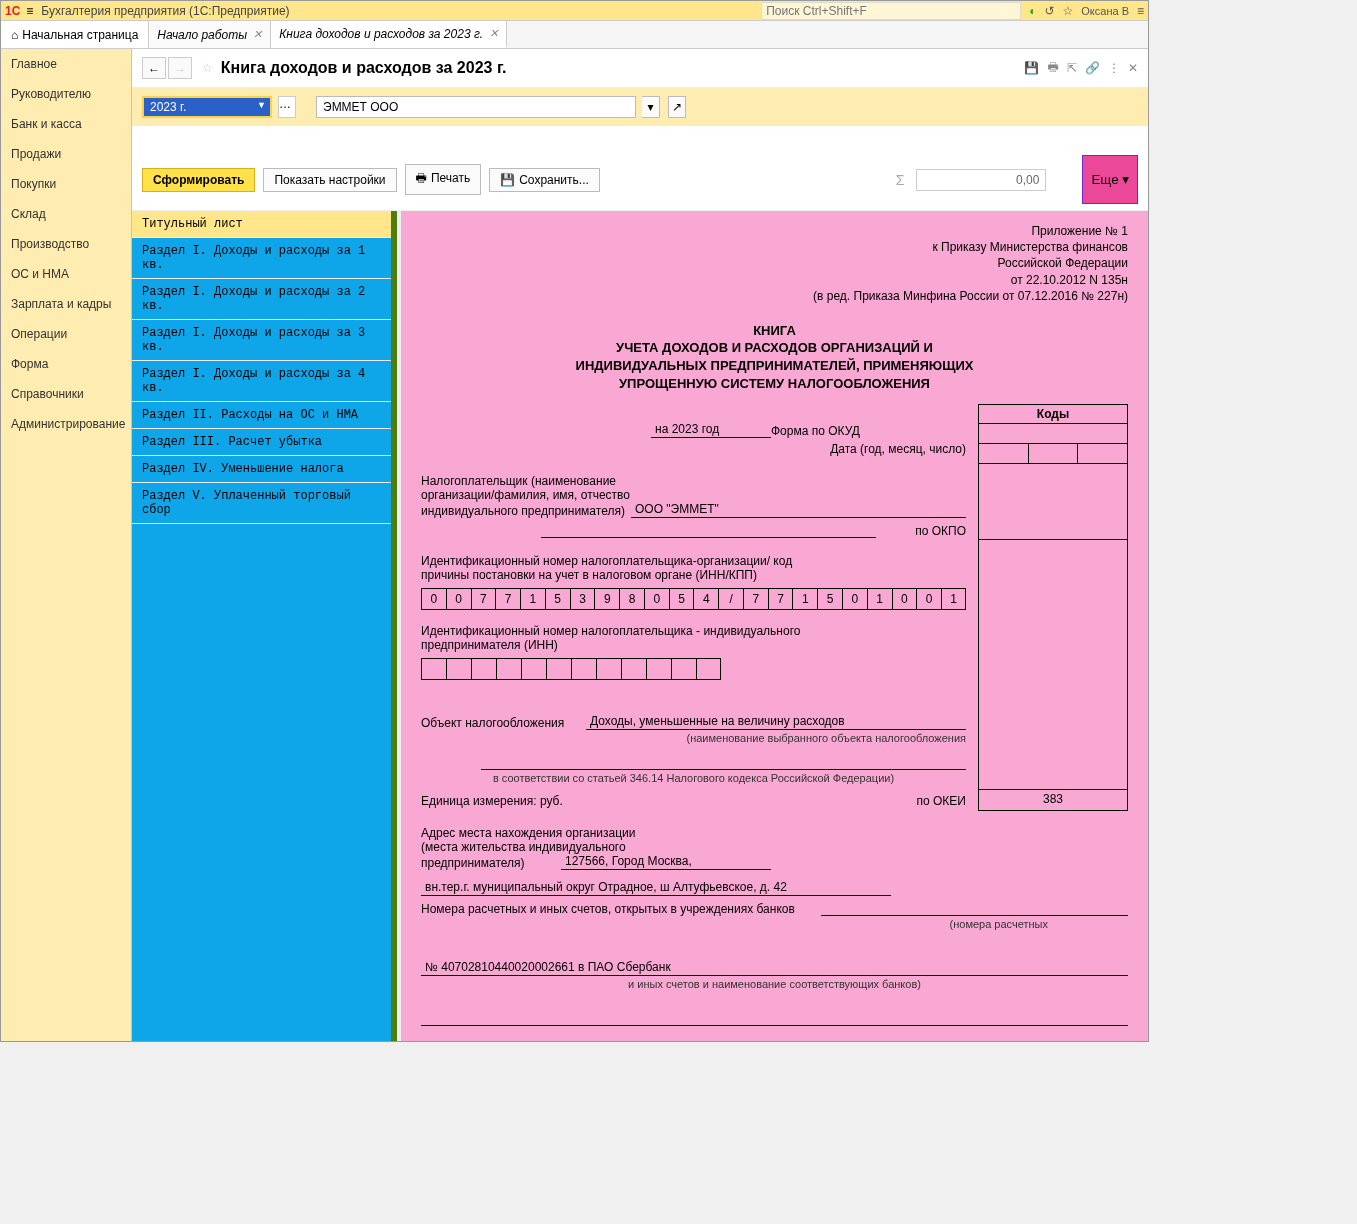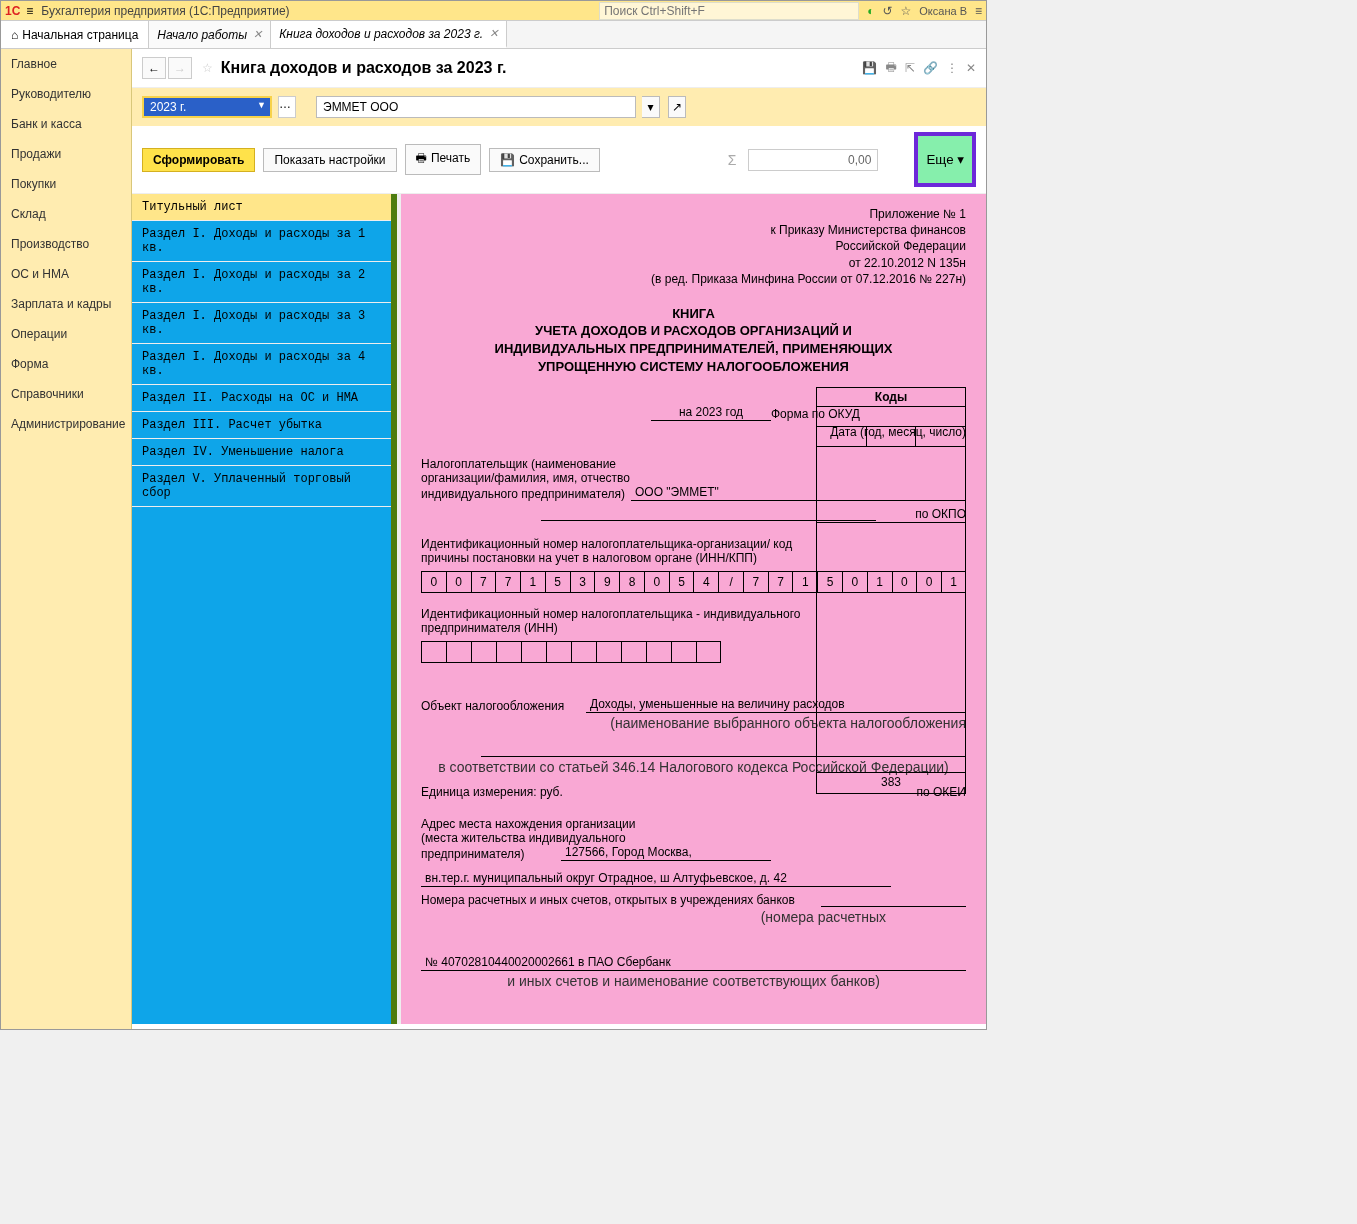--- a/index.html
+++ b/index.html
@@ -1,17 +1,17 @@
 <!DOCTYPE html>
 <html><head>
 <meta charset="utf-8">
 <style>
 * { box-sizing: border-box; margin: 0; padding: 0; }
 body { font-family: Arial, sans-serif; font-size: 12px; background: #f0f0f0; width: 1357px; }
-.app { width: 987px; margin: 0; background: #fff; border: 1px solid #999; }
+.app { width: 1149px; margin: 0; background: #fff; border: 1px solid #999; }
 
 
 .titlebar { background: #ffe68a; height: 20px; display: flex; align-items: center; padding: 0 4px; border-bottom: 1px solid #ccc; }
 .titlebar .logo { font-weight: bold; color: #d22; margin-right: 6px; }
 .titlebar .hamburger { margin-right: 8px; cursor: pointer; }
 .titlebar .title { color: #444; flex: 0 0 auto; }
 .titlebar .spacer { flex: 1; }
 .titlebar .search { width: 260px; background: #fff6d6; border: 1px solid #ddc; padding: 1px 4px; color: #999; font-size: 12px; }
 .titlebar .ticon { margin-left: 8px; cursor: pointer; color: #555; }
 .titlebar .user { margin-left: 8px; color: #555; font-size: 11px; }
@@ -42,28 +42,28 @@
 
 .params { background: #ffecb0; padding: 8px 10px; display: flex; align-items: center; gap: 6px; }
 .params .period { background: #2a60c8; color: #fff; border: 2px solid #f7d24a; padding: 2px 20px 2px 6px; width: 130px; position: relative; }
 .params .period::after { content: "▼"; position: absolute; right: 4px; color: #fff; font-size: 9px; }
 .params .periodbtn { width: 18px; height: 22px; border: 1px solid #ccc; background: #fff; cursor: pointer; }
 .params .org { flex: 0 0 320px; background: #fff; border: 1px solid #bbb; padding: 3px 6px; }
 .params .orgdd { width: 18px; height: 22px; border: 1px solid #bbb; border-left: none; background: #fafafa; cursor: pointer; display:flex; align-items:center; justify-content:center; }
 .params .orgopen { width: 18px; height: 22px; border: 1px solid #bbb; background: #fafafa; cursor: pointer; margin-left:2px; display:flex; align-items:center; justify-content:center; }
 
 
-.toolbar { padding: 6px 10px; display: flex; align-items: center; gap: 8px; border-bottom: 1px solid #eee; }
+.toolbar { padding: 6px 10px; display: flex; align-items: center; gap: 8px; border-bottom: 1px solid #eee; margin-top: 23px; }
 .toolbar .btn { border: 1px solid #bbb; background: #fafafa; padding: 4px 10px; cursor: pointer; font-size: 12px; }
 .toolbar .btn.primary { background: #ffe24a; border-color: #d4b020; font-weight: bold; }
 .toolbar .btn .bicon { margin-right: 4px; }
 .toolbar .spacer { flex: 1; }
 .toolbar .sigma { color: #aaa; font-size: 14px; margin-right: 4px; }
 .toolbar .sumfield { width: 130px; border: 1px solid #ccc; padding: 3px 6px; text-align: right; color: #666; }
-.toolbar .more { border: 4px solid #6d28d9; background: #86efac; padding: 16px 8px; cursor: pointer; }
+.toolbar .more { border: 1px solid #6d28d9; background: #ec4899; padding: 16px 8px; cursor: pointer; }
 
 
 .reportwrap { display: flex; }
 .sections { width: 265px; background: #0ea5e9; border-right: 6px solid #4d7c0f; font-family: Liberation Mono, monospace; }
 .sections .sec { padding: 6px 10px; border-bottom: 1px solid #eee; cursor: pointer; font-size: 12px; }
 .sections .sec.active { background: #ffe68a; }
 
 .doc { flex: 1; background: #f9a8d4; padding: 12px 20px 20px 20px; position: relative; overflow-y: auto; height: 830px; border-left: 4px solid #eee; }
 .doc .appendix { text-align: right; font-size: 12px; line-height: 1.35; margin-bottom: 18px; }
 .doc .doctitle { text-align: center; font-weight: bold; font-size: 13px; line-height: 1.35; margin-bottom: 30px; }
@@ -79,21 +79,21 @@
 .codesbox .crow .c3 { flex: 1; border-right: 1px solid #000; }
 .codesbox .crow .c3:last-child { border-right: none; }
 .codesbox .ctall { height: 76px; border-bottom: 1px solid #000; }
 .codesbox .cval { height: 20px; text-align: center; padding: 2px; }
 
 
 .cells { display: flex; margin: 6px 0 14px 0; }
 .cells .cell { width: 25px; height: 22px; border: 1px solid #000; border-right: none; text-align: center; line-height: 20px; font-size: 12px; }
 .cells .cell:last-child { border-right: 1px solid #000; }
 
-.smallnote { text-align: center; font-size: 14px; color: #333; margin-top: -2px; margin-bottom: 10px; }
+.smallnote { text-align: center; font-size: 11px; color: #333; margin-top: -2px; margin-bottom: 10px; }
 .smallnote.r { text-align: right; }
 
 .mainblock { width: 545px; }
 
 </style>
 </head>
 <body>
 
 <div class="app">
 
@@ -218,21 +218,21 @@
                 <div class="c3"></div>
               </div>
             <div class="ctall"></div>
             <div class="ctall" style="height:250px"></div>
             <div class="cval">383</div>
           </div>
 
           <div class="mainblock">
             <div class="row" style="margin-bottom:18px">
               <div style="width:230px"></div>
-              <div class="uline" style="text-align:center;flex:0 0 120px">на 2023 год</div>
+              <div class="uline" style="flex:0 0 120px">на 2023 год</div>
               <div style="flex:1;text-align:left;padding-right:6px">Форма по ОКУД</div>
             </div>
             <div class="row" style="margin-top:-14px;justify-content:flex-end">
               <div>Дата (год, месяц, число)</div>
             </div>
 
             <div style="height:14px"></div>
 
             <div>Налогоплательщик (наименование</div>
             <div>организации/фамилия, имя, отчество</div>

